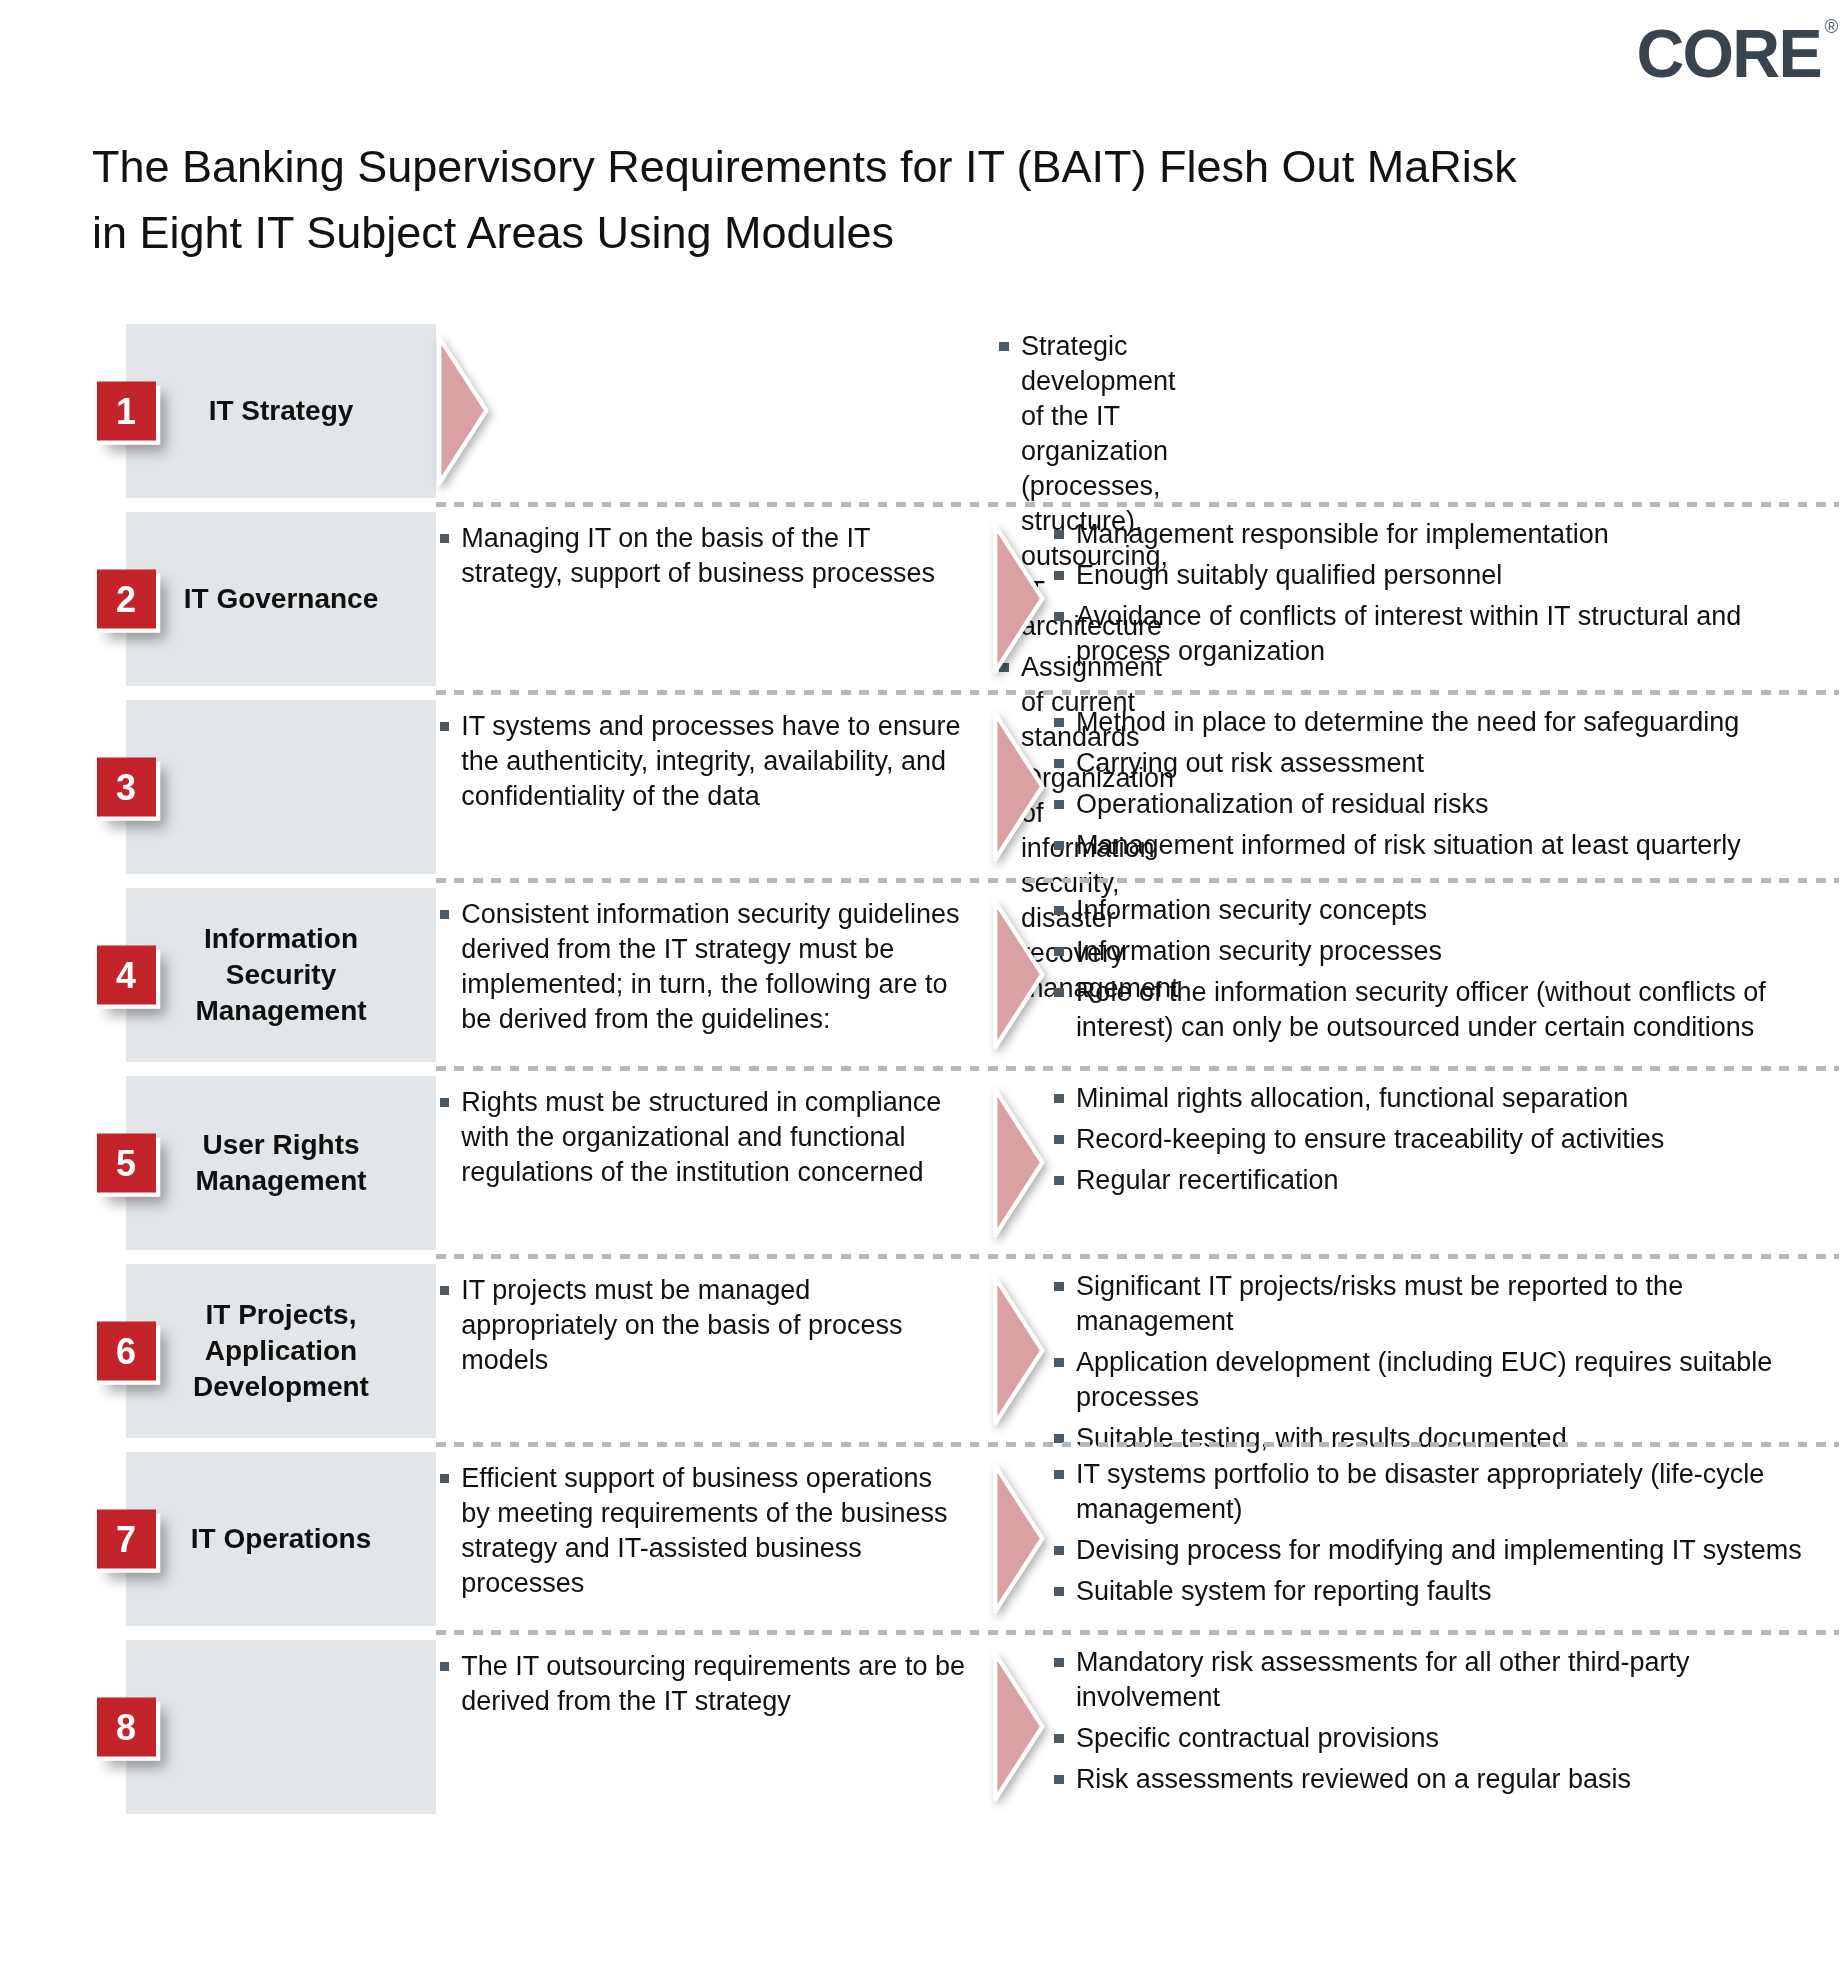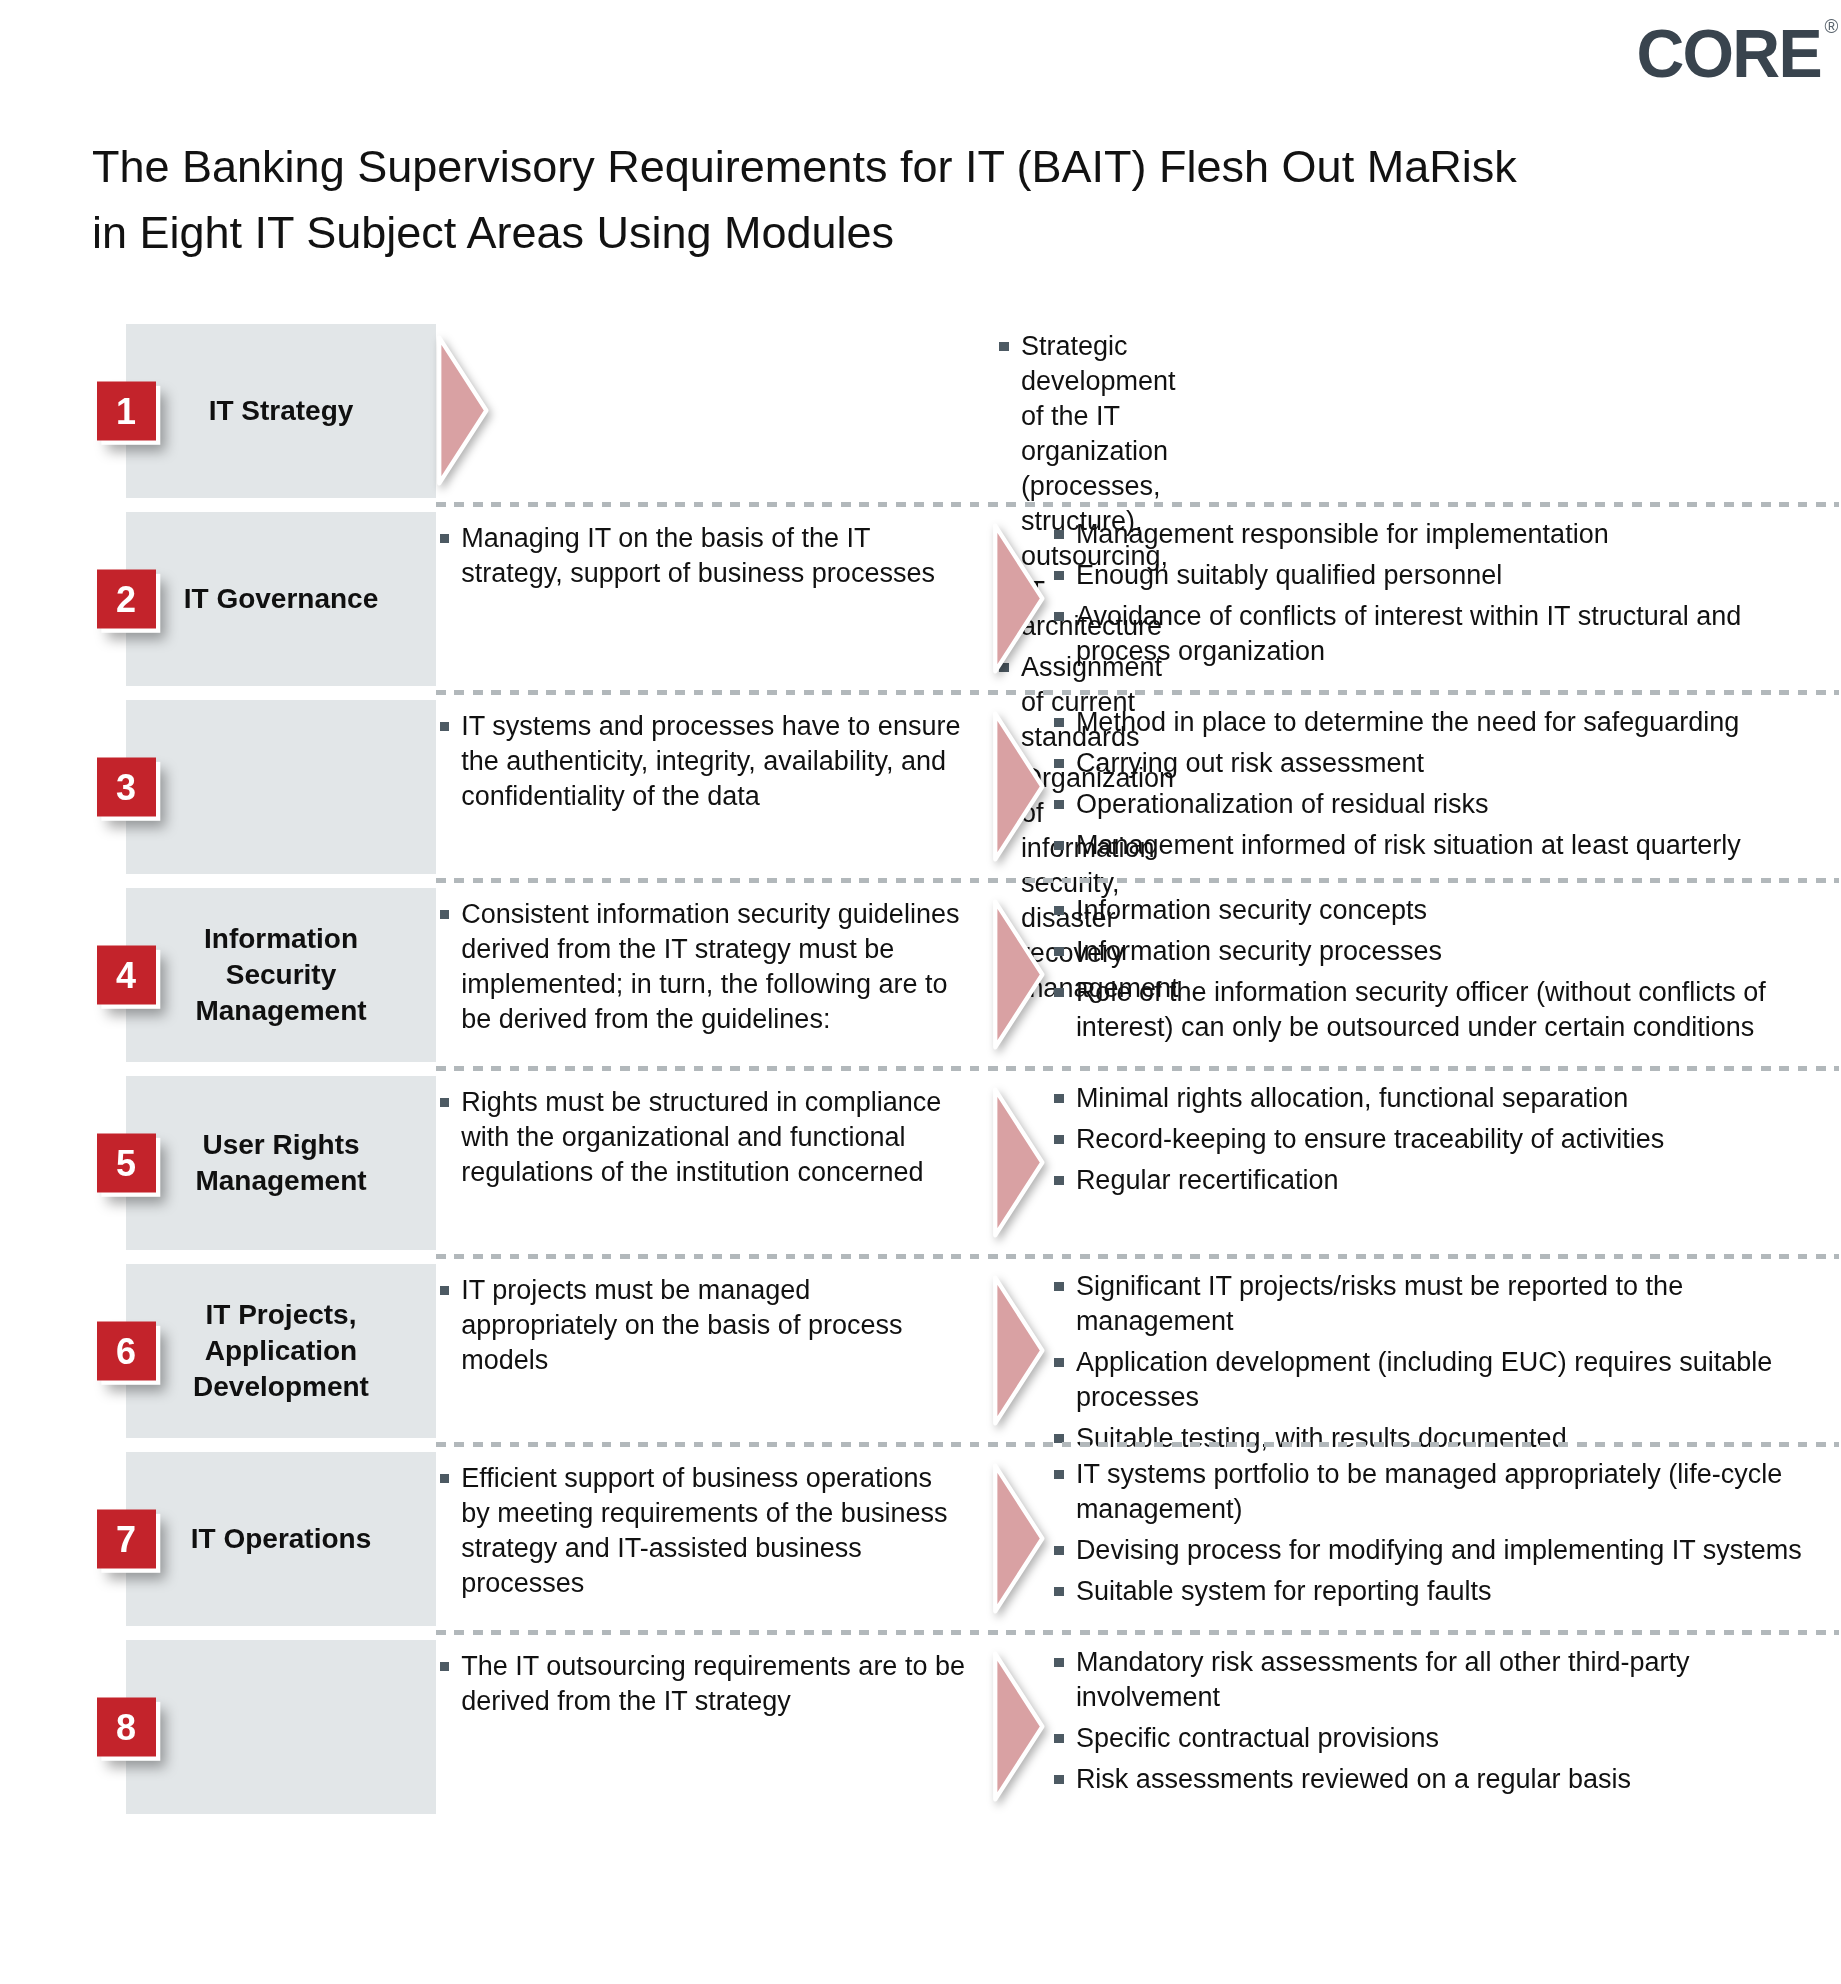--- a/index.html
+++ b/index.html
@@ -345,21 +345,21 @@
             <span>Efficient support of business operations by meeting requirements of the business strategy and IT-assisted business processes</span>
           </div>
         </div>
     <div class="arrow-col">
       <svg width="53" height="153" viewBox="0 0 86 250" style="filter:drop-shadow(3.7px 4.9px 4.3px rgba(0,0,0,0.30));">
         <polygon points="5,6 82,125 5,244" fill="#d9a1a3" stroke="#ffffff" stroke-width="7" stroke-linejoin="round"></polygon>
       </svg>
     </div>
     <div class="right-col">
           <div class="bullet">
-            <span>IT systems portfolio to be managed appropriately (life-cycle management)</span>
+            <span>IT systems portfolio to be disaster appropriately (life-cycle management)</span>
           </div>
           <div class="bullet">
             <span>Devising process for modifying and implementing IT systems</span>
           </div>
           <div class="bullet">
             <span>Suitable system for reporting faults</span>
           </div>
         </div>
     <div class="separator"></div>
   </div>

